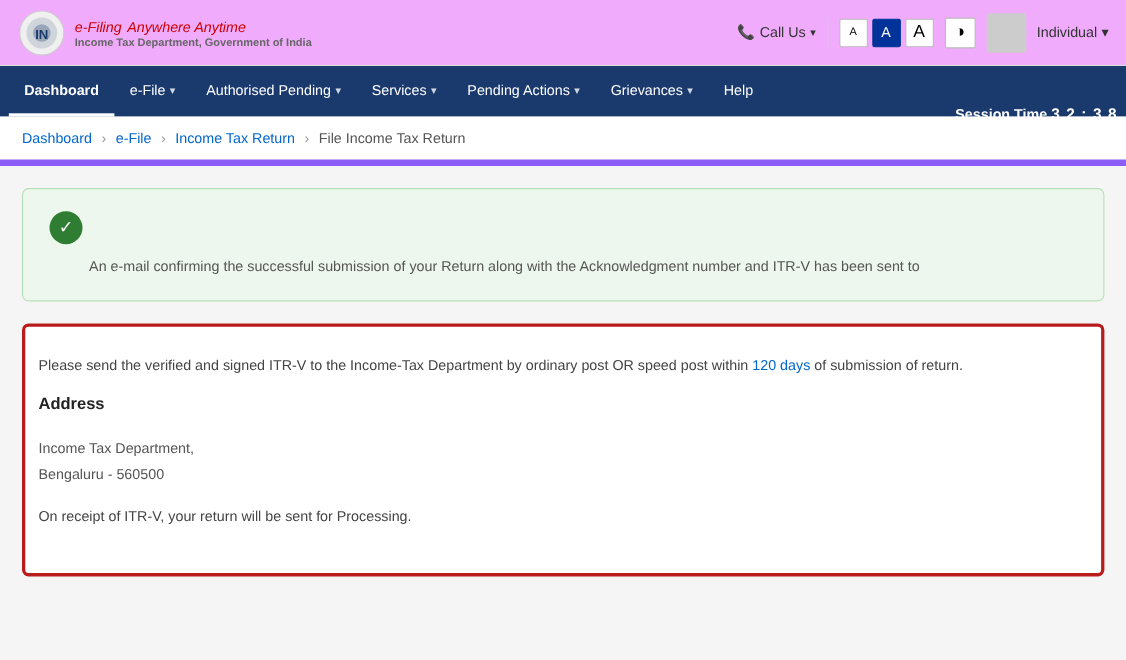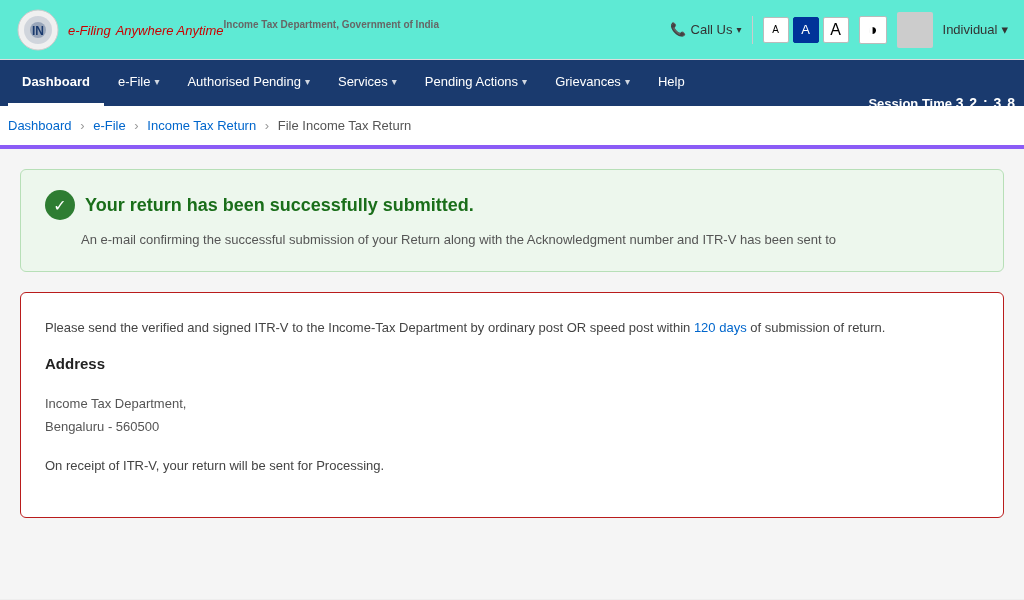--- a/index.html
+++ b/index.html
@@ -1,39 +1,39 @@
 <!DOCTYPE html>
 <html><head>
   <meta charset="utf-8">
   <style>
     * { box-sizing: border-box; margin: 0; padding: 0; }
     body { font-family: Arial, sans-serif; font-size: 14px; background: #f5f5f5; color: #333; width: 1024px; min-height: 600px; }
 
     
     .top-bar {
-      background: #5eead4;
+      background: #f0abfc;
       border-bottom: 1px solid #ddd;
       display: flex;
       align-items: center;
       padding: 6px 16px;
       height: 60px;
     }
     .logo-area {
       display: flex;
       align-items: center;
       gap: 8px;
       flex: 1;
     }
     .logo-emblem {
       width: 44px;
       height: 44px;
     }
     .logo-text-block {
       display: flex;
-      flex-direction: row;
+      flex-direction: column;
       line-height: 1.2;
     }
     .logo-efiling {
       font-size: 18px;
       font-weight: bold;
       color: #003399;
     }
     .logo-efiling span {
       color: #cc0000;
       font-style: italic;
@@ -147,25 +147,25 @@
       font-size: 13px;
       white-space: nowrap;
       margin-top: 40px;
     }
     .session-time span {
       font-weight: bold;
     }
 
     
     .breadcrumb {
-      padding: 12px 8px;
+      padding: 12px 20px;
       font-size: 13px;
       color: #666;
       background: #fff;
-      border-bottom: 4px solid #8b5cf6;
+      border-bottom: 6px solid #8b5cf6;
     }
     .breadcrumb a {
       color: #0066cc;
       text-decoration: none;
     }
     .breadcrumb .sep {
       margin: 0 5px;
       color: #999;
     }
     .breadcrumb .current {
@@ -213,23 +213,23 @@
     .success-msg {
       color: #555;
       font-size: 13px;
       line-height: 1.6;
       margin-left: 36px;
     }
 
     
     .info-box {
       background: #fff;
-      border: 1px solid #b91c1c;
+      border: 3px solid #b91c1c;
       border-radius: 6px;
-      padding: 24px 24px;
+      padding: 24px 12px;
       margin-bottom: 20px;
     }
     .info-box p {
       font-size: 13px;
       color: #444;
       line-height: 1.7;
       margin-bottom: 16px;
     }
     .info-box p .highlight {
       color: #0066cc;
@@ -343,21 +343,20 @@
   <a href="#">Income Tax Return</a>
   <span class="sep">›</span>
   <span class="current">File Income Tax Return</span>
 </div>
 
 <div class="main-content">
 
   <div class="success-box">
     <div class="success-title">
       <div class="success-icon">✓</div>
-      <div class="success-heading">Your return has been successfully submitted.</div>
     </div>
     <div class="success-msg">An e-mail confirming the successful submission of your Return along with the Acknowledgment number and ITR-V has been sent to</div>
   </div>
 
   <div class="info-box">
     <p>
       Please send the verified and signed ITR-V to the Income-Tax Department by ordinary post OR speed post within <span class="highlight">120 days</span> of submission of return.
     </p>
 
     <div class="address-heading">Address</div>

